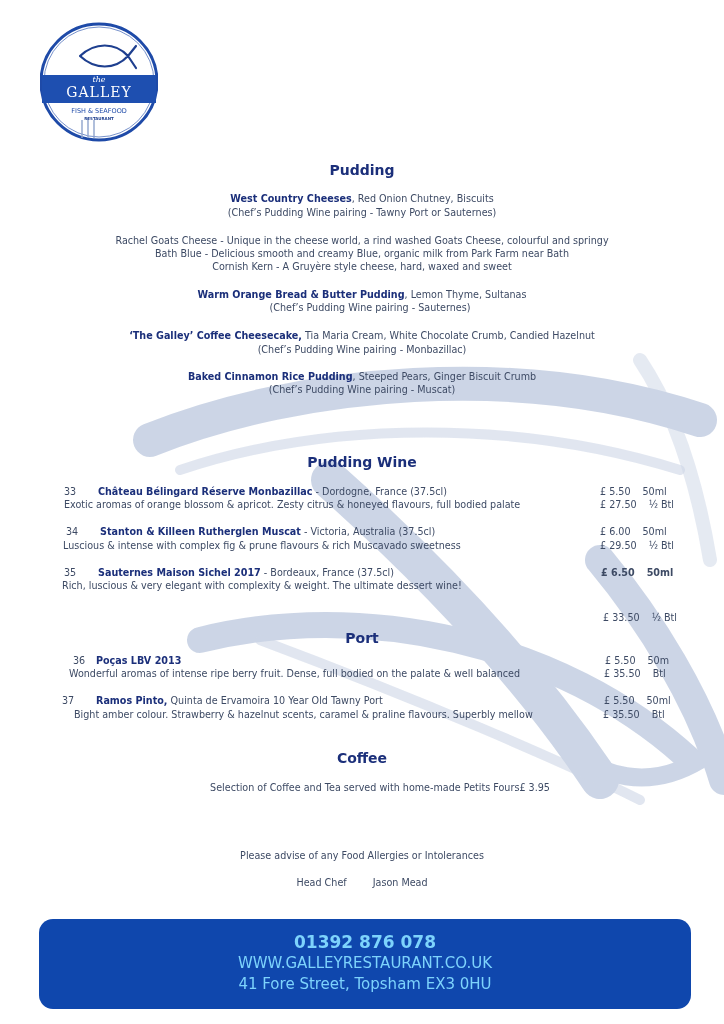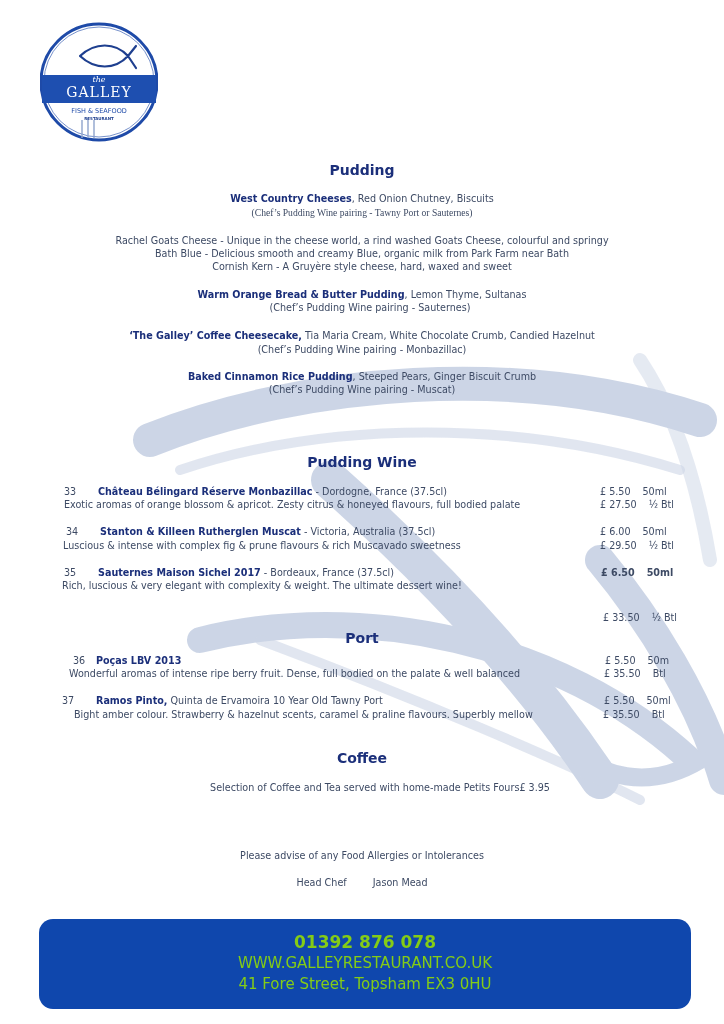--- a/index.html
+++ b/index.html
@@ -15,21 +15,21 @@
   .h { position: absolute; left: 0; width: 724px; text-align: center; font-weight: bold; color: #1b2f7a; font-size: 14px; }
   .c { position: absolute; left: 0; width: 724px; text-align: center; font-size: 9.6px; line-height: 12px; color: #3d4a64; white-space: nowrap; }
   .c b { color: #1b2f7a; }
   .row { position: absolute; font-size: 9.6px; line-height: 12px; white-space: nowrap; color: #3d4a64; }
   .row b { color: #1b2f7a; }
   .num { display: inline-block; width: 34px; }
   .price { position: absolute; font-size: 9.6px; line-height: 12px; white-space: nowrap; color: #3d4a64; }
   .price span.unit { display: inline-block; margin-left: 12px; }
   .footer-box {
     position: absolute; left: 39px; top: 919px; width: 652px; height: 90px;
-    background: #0f47ad; border-radius: 14px; z-index: 2; color: #84cc16; text-align: center;
+    background: #0f47ad; border-radius: 14px; z-index: 2; color: #7dd3fc; text-align: center;
   }
   .phone { font-weight: bold; font-size: 17px; margin-top: 12px; line-height: 22px; }
   .web { font-size: 15px; line-height: 21px; }
   .addr { font-size: 15px; line-height: 21px; }
 </style>
 </head>
 <body>
 
 <svg class="bg-brush" viewBox="0 0 724 1024">
   <g fill="none" stroke="#bcc8de" stroke-linecap="round" opacity="0.75">
@@ -56,21 +56,21 @@
   <div style="position:absolute;left:0;top:72px;width:118px;text-align:center;font-family:'DejaVu Serif',serif;font-size:14px;letter-spacing:1px;color:#fff;">GALLEY</div>
   <div style="position:absolute;left:0;top:95px;width:118px;text-align:center;font-size:6.5px;color:#1e4aa8;">FISH &amp; SEAFOOD</div>
   <div style="position:absolute;left:0;top:104px;width:118px;text-align:center;font-size:4px;font-weight:bold;color:#1e3f8f;">RESTAURANT</div>
 </div>
 
 <div class="content">
 
   <div class="h" style="top:162px;">Pudding</div>
 
   <div class="c" style="top:193px;"><b>West Country Cheeses</b><span>, Red Onion Chutney, Biscuits</span></div>
-  <div class="c" style="top:207px;font-family:Liberation Serif, serif;">(Chef’s Pudding Wine pairing - Tawny Port or Sauternes)</div>
+  <div class="c" style="top:207px;">(Chef’s Pudding Wine pairing - Tawny Port or Sauternes)</div>
   <div class="c" style="top:235px;">Rachel Goats Cheese - Unique in the cheese world, a rind washed Goats Cheese, colourful and springy</div>
   <div class="c" style="top:248px;">Bath Blue - Delicious smooth and creamy Blue, organic milk from Park Farm near Bath</div>
   <div class="c" style="top:261px;">Cornish Kern - A Gruyère style cheese, hard, waxed and sweet</div>
 
   <div class="c" style="top:289px;"><b>Warm Orange Bread &amp; Butter Pudding</b><span>, Lemon Thyme, Sultanas</span></div>
   <div class="c" style="top:302px;padding-left:8px;">(Chef’s Pudding Wine pairing - Sauternes)</div>
 
   <div class="c" style="top:330px;"><b>‘The Galley’ Coffee Cheesecake,</b><span> Tia Maria Cream, White Chocolate Crumb, Candied Hazelnut</span></div>
   <div class="c" style="top:344px;">(Chef’s Pudding Wine pairing - Monbazillac)</div>
 

